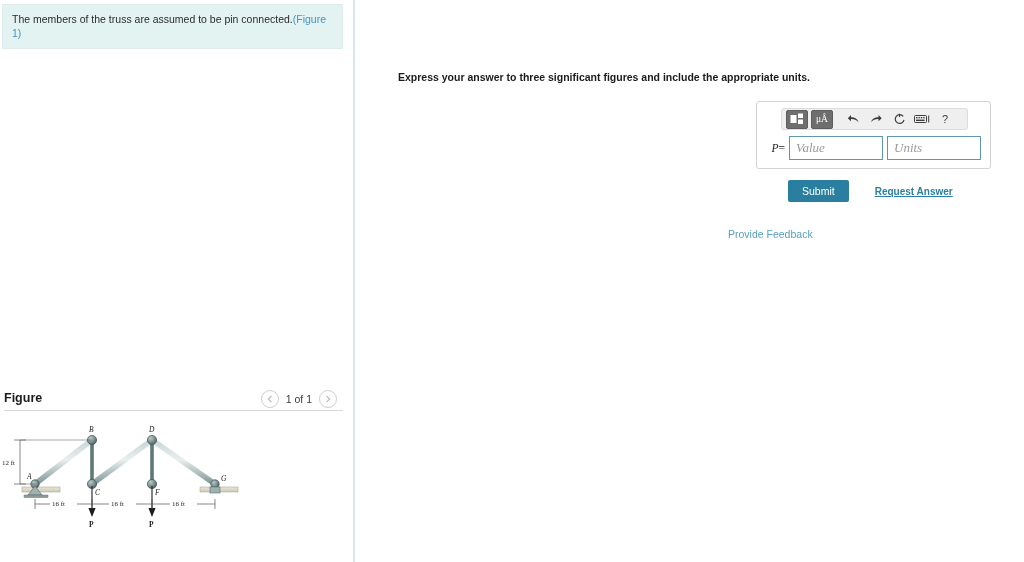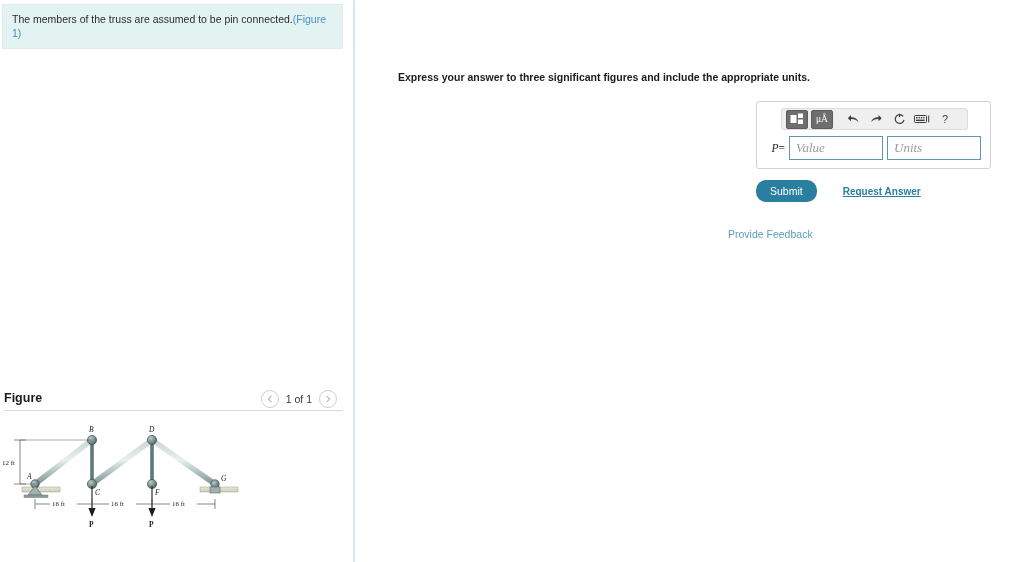--- a/index.html
+++ b/index.html
@@ -191,25 +191,26 @@
   .ans-input::placeholder { color: #9a9a9a; opacity: 1; font-style: italic; }
 
   .actions {
     position: absolute; left: 398px; top: 180px;
     display: flex; align-items: center;
   }
   .submit-btn {
     background: #2a7fa0;
     color: #ffffff;
     border: none;
-    border-radius: 10px;
+    border-radius: 2px;
     font-family: "Liberation Sans", sans-serif;
     font-size: 10.5px;
     padding: 5px 14px;
     cursor: pointer;
+    margin-left: 32px;
   }
   .request-answer {
     margin-left: 26px;
     color: #2a7fa0;
     font-size: 10px;
     font-weight: bold;
     text-decoration: underline;
     cursor: pointer;
   }
   .provide-feedback {

